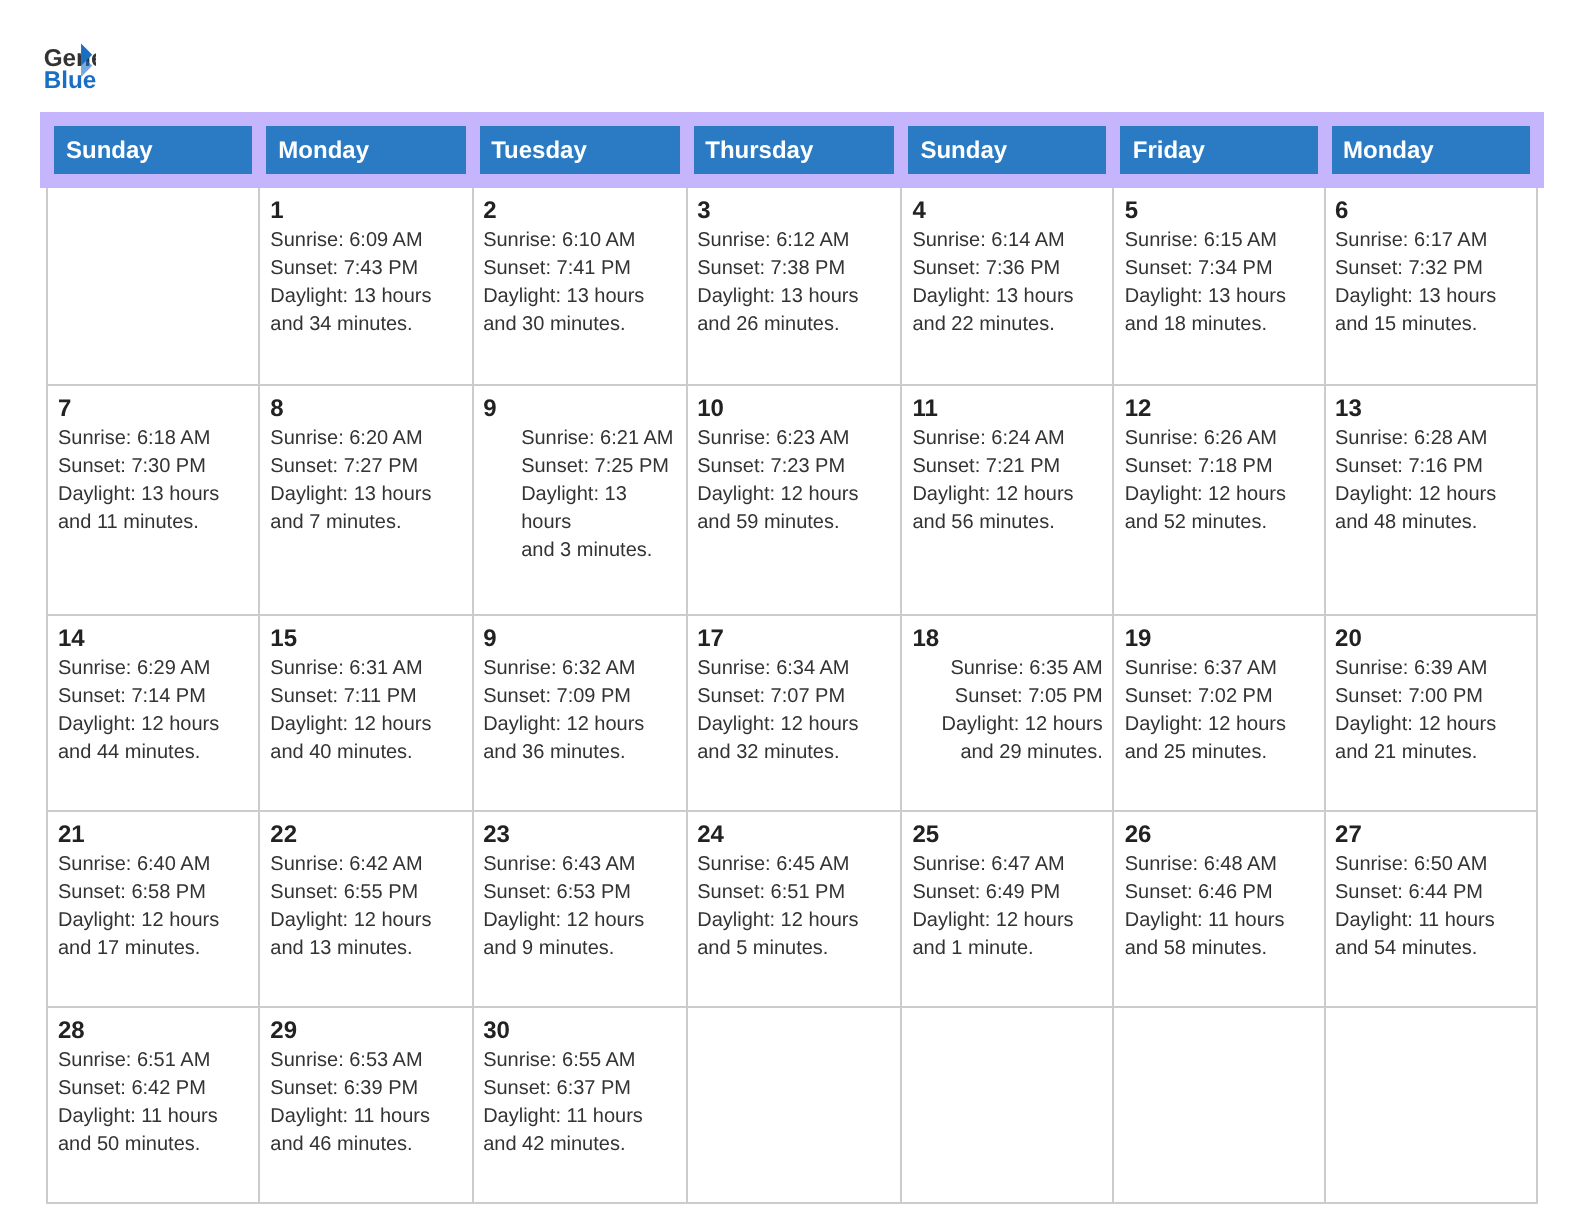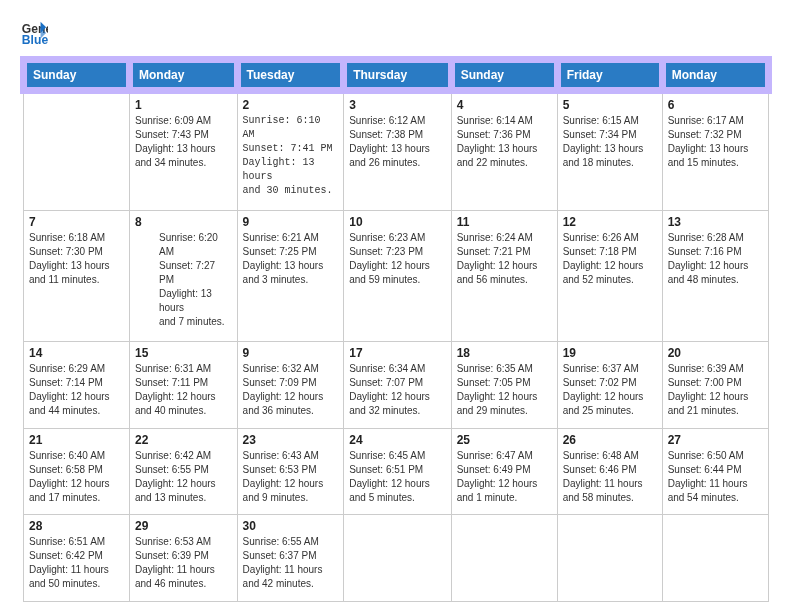--- a/index.html
+++ b/index.html
@@ -125,21 +125,21 @@
           <td></td>
           <td>
             <span class="day-num">1</span>
             <div class="day-info" style="white-space: pre-line;">Sunrise: 6:09 AM
 Sunset: 7:43 PM
 Daylight: 13 hours
 and 34 minutes.</div>
           </td>
           <td>
             <span class="day-num">2</span>
-            <div class="day-info" style="white-space: pre-line; font-family: Liberation Mono, monospace;">Sunrise: 6:10 AM
+            <div class="day-info" style="white-space: pre-line;">Sunrise: 6:10 AM
 Sunset: 7:41 PM
 Daylight: 13 hours
 and 30 minutes.</div>
           </td>
           <td>
             <span class="day-num">3</span>
             <div class="day-info" style="white-space: pre-line;">Sunrise: 6:12 AM
 Sunset: 7:38 PM
 Daylight: 13 hours
 and 26 minutes.</div>
@@ -169,28 +169,28 @@
         <tr>
           <td>
             <span class="day-num">7</span>
             <div class="day-info" style="white-space: pre-line;">Sunrise: 6:18 AM
 Sunset: 7:30 PM
 Daylight: 13 hours
 and 11 minutes.</div>
           </td>
           <td>
             <span class="day-num">8</span>
-            <div class="day-info" style="white-space: pre-line; margin-left: 24px;">Sunrise: 6:20 AM
+            <div class="day-info" style="white-space: pre-line;">Sunrise: 6:20 AM
 Sunset: 7:27 PM
 Daylight: 13 hours
 and 7 minutes.</div>
           </td>
           <td>
             <span class="day-num">9</span>
-            <div class="day-info" style="white-space: pre-line;">Sunrise: 6:21 AM
+            <div class="day-info" style="white-space: pre-line; margin-left: 19px;">Sunrise: 6:21 AM
 Sunset: 7:25 PM
 Daylight: 13 hours
 and 3 minutes.</div>
           </td>
           <td>
             <span class="day-num">10</span>
             <div class="day-info" style="white-space: pre-line;">Sunrise: 6:23 AM
 Sunset: 7:23 PM
 Daylight: 12 hours
 and 59 minutes.</div>
@@ -241,21 +241,21 @@
           </td>
           <td>
             <span class="day-num">17</span>
             <div class="day-info" style="white-space: pre-line;">Sunrise: 6:34 AM
 Sunset: 7:07 PM
 Daylight: 12 hours
 and 32 minutes.</div>
           </td>
           <td>
             <span class="day-num">18</span>
-            <div class="day-info" style="white-space: pre-line;">Sunrise: 6:35 AM
+            <div class="day-info" style="white-space: pre-line; text-align: right;">Sunrise: 6:35 AM
 Sunset: 7:05 PM
 Daylight: 12 hours
 and 29 minutes.</div>
           </td>
           <td>
             <span class="day-num">19</span>
             <div class="day-info" style="white-space: pre-line;">Sunrise: 6:37 AM
 Sunset: 7:02 PM
 Daylight: 12 hours
 and 25 minutes.</div>

